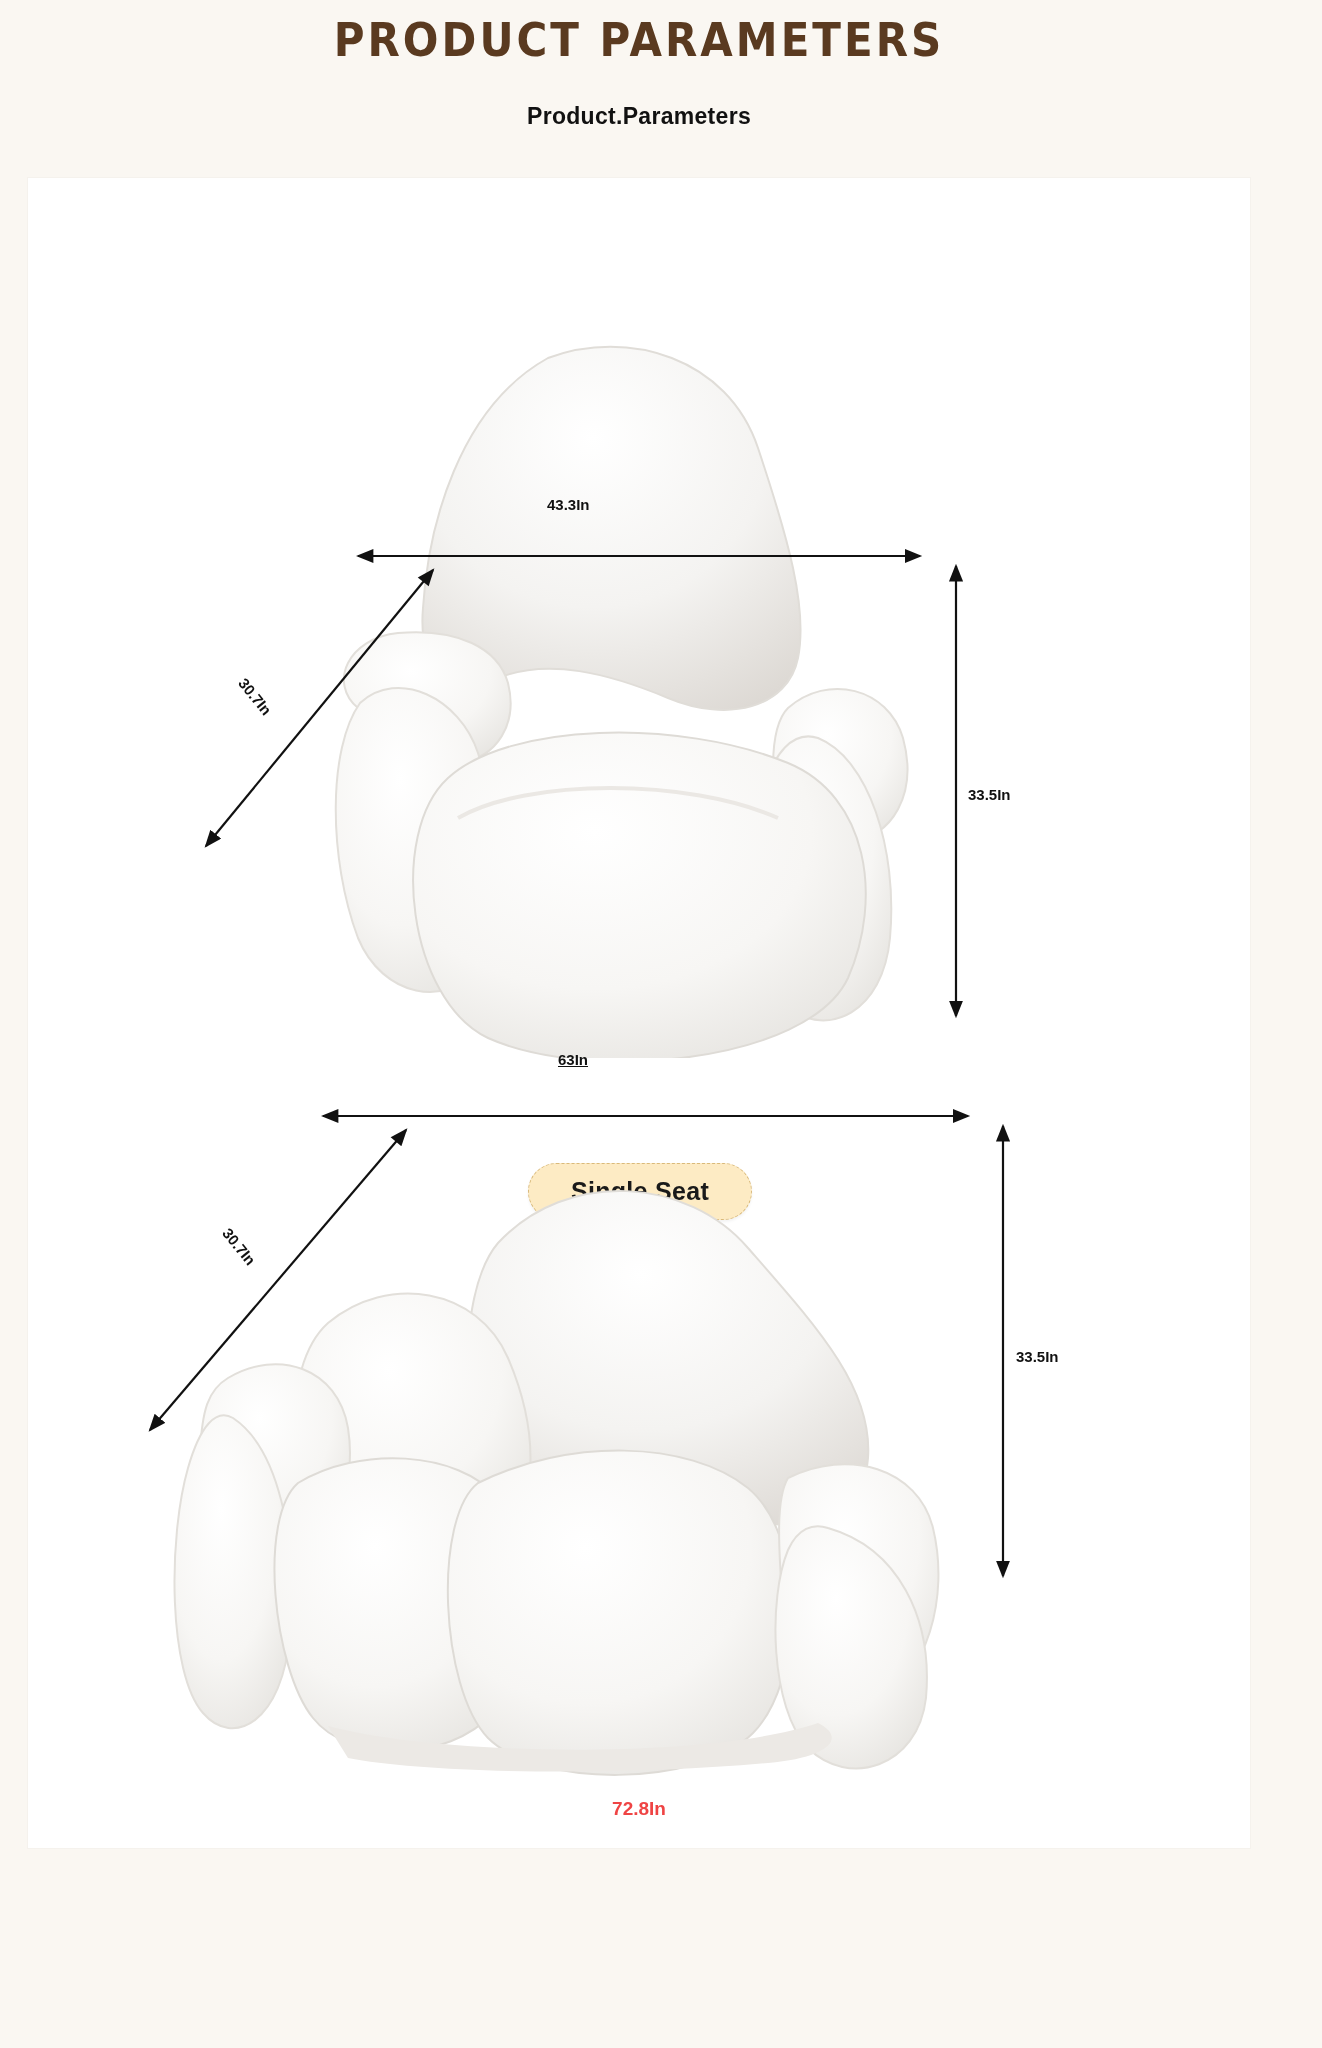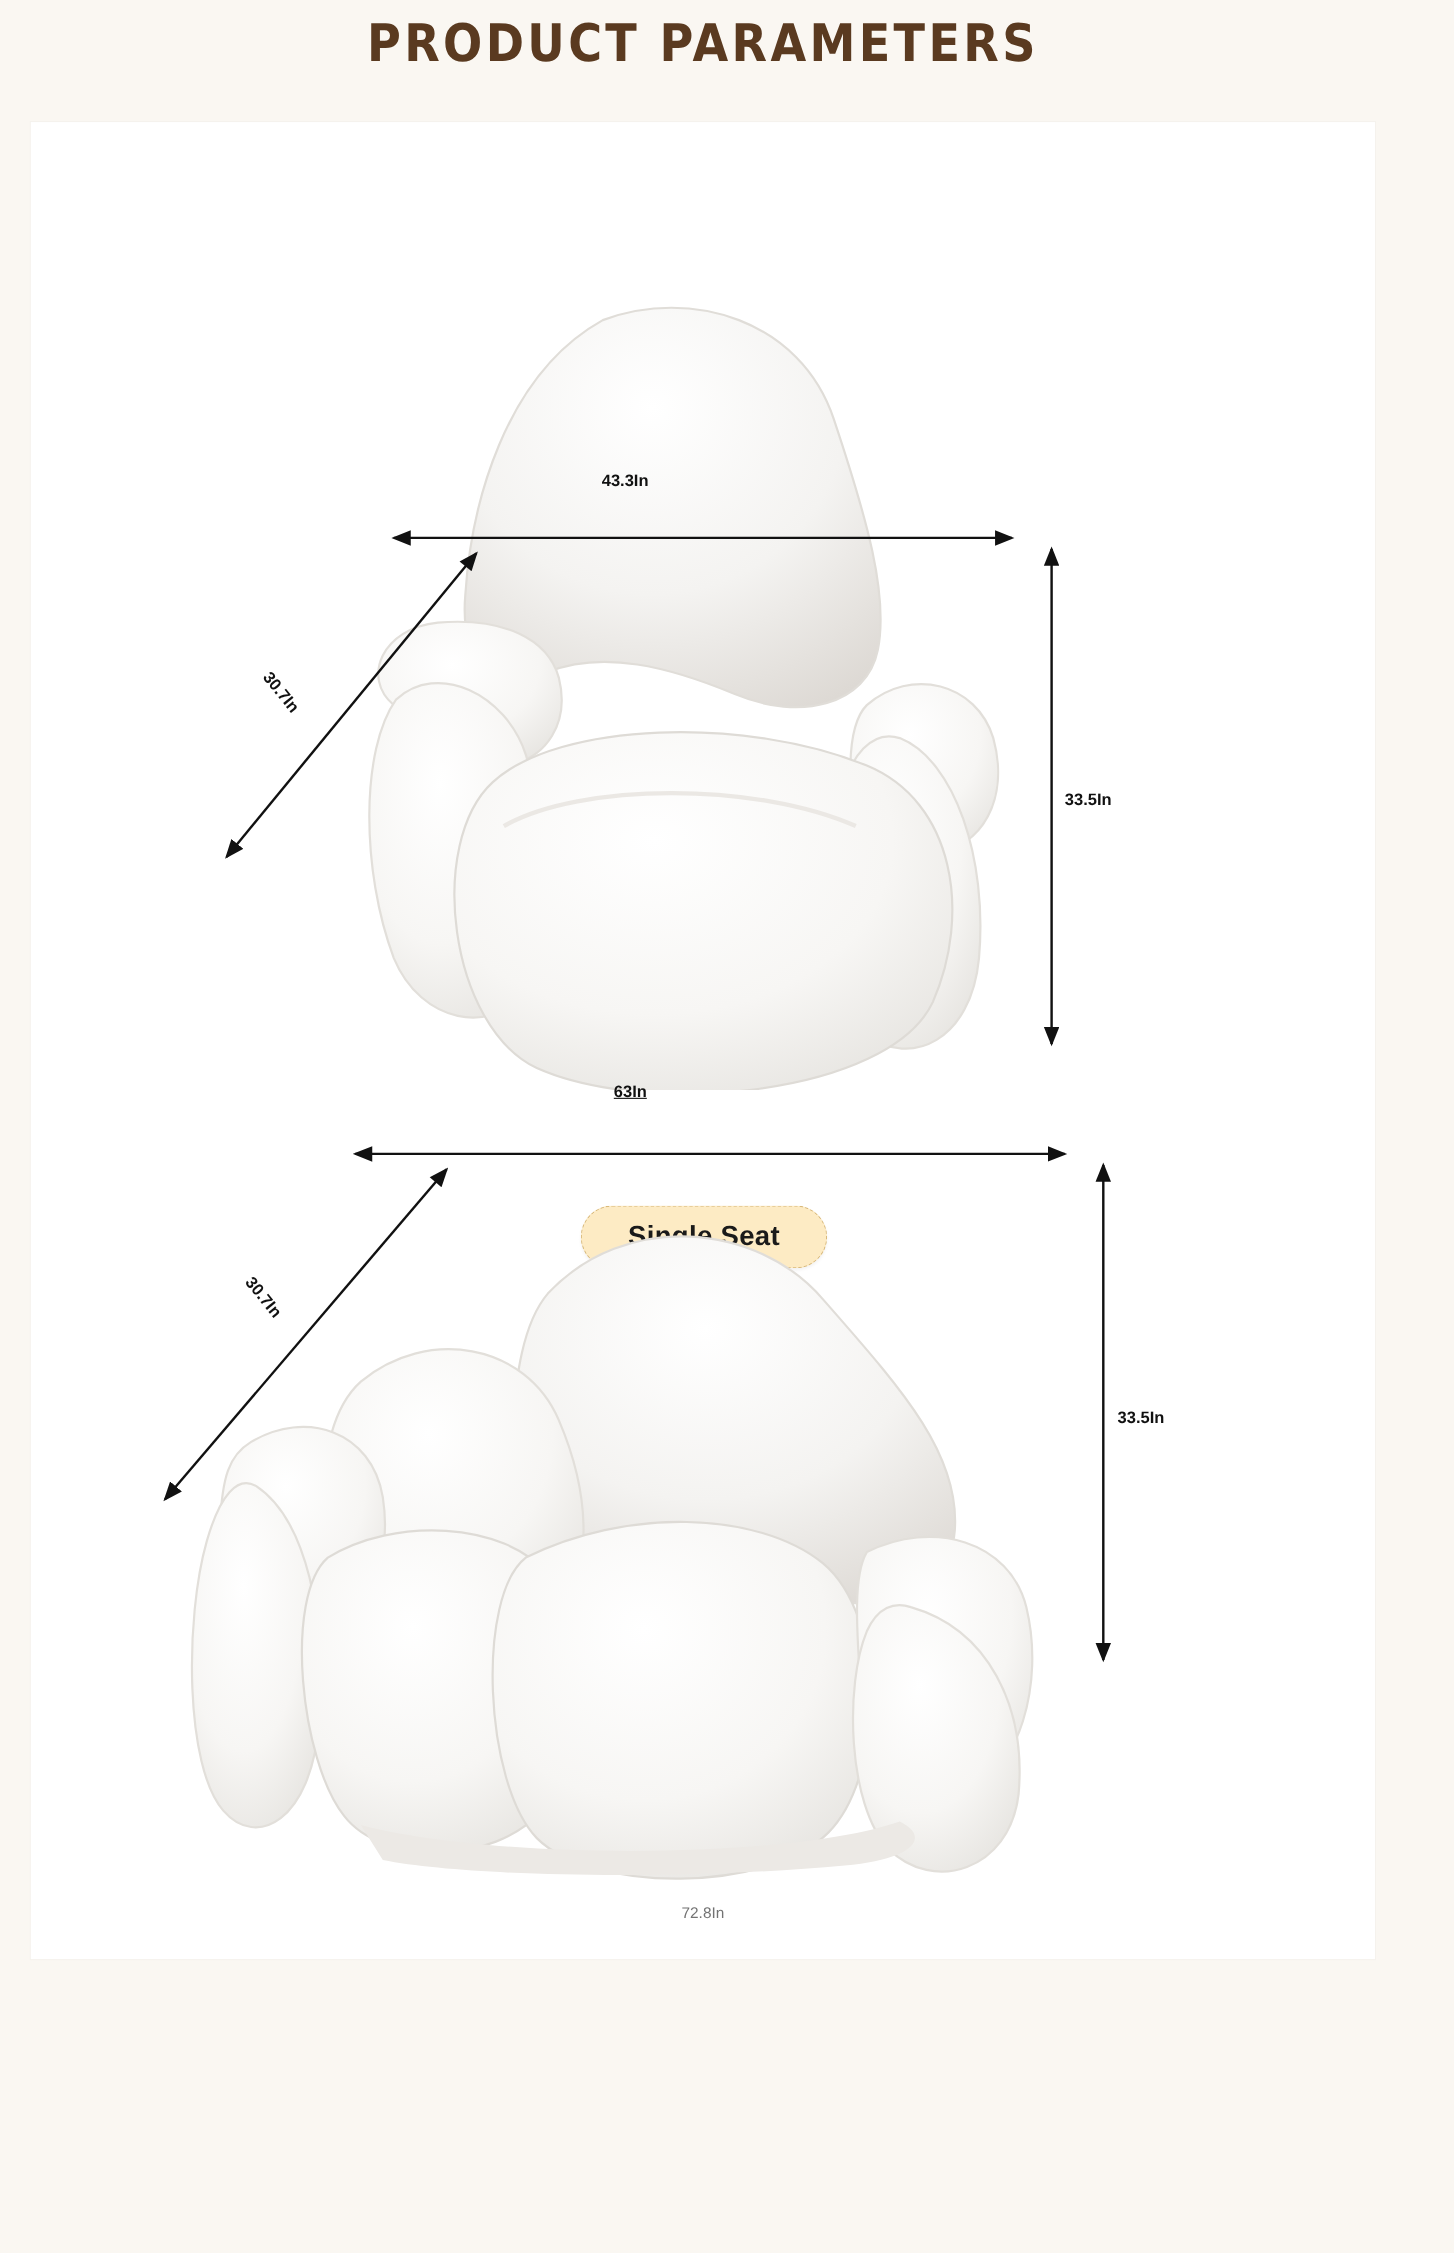--- a/index.html
+++ b/index.html
@@ -91,31 +91,32 @@
     color: #1a1a1a;
     letter-spacing: .3px;
     box-shadow: 0 2px 3px rgba(0,0,0,0.05);
   }
 
   .bottom-label {
     position: absolute;
     left: 0;
     right: 0;
     text-align: center;
-    font-size: 14px;
-    font-weight: normal;
-    color: #737373;
+    font-size: 19px;
+    font-weight: bold;
+    color: #ef4444;
   }
 </style>
 </head>
 <body>
 
 <div class="page">
 
   <div class="banner-title">PRODUCT PARAMETERS</div>
+  <div class="sub-title">Product.Parameters</div>
 
   <div class="card">
 
     <div class="section single">
       <div class="diagram">
         <svg viewBox="0 0 1222 880" preserveAspectRatio="none">
           <defs>
             <marker id="ah" markerWidth="9" markerHeight="9" refX="7" refY="3.2" orient="auto">
               <path d="M0,0 L8,3.2 L0,6.4 z" fill="#111"></path>
             </marker>

